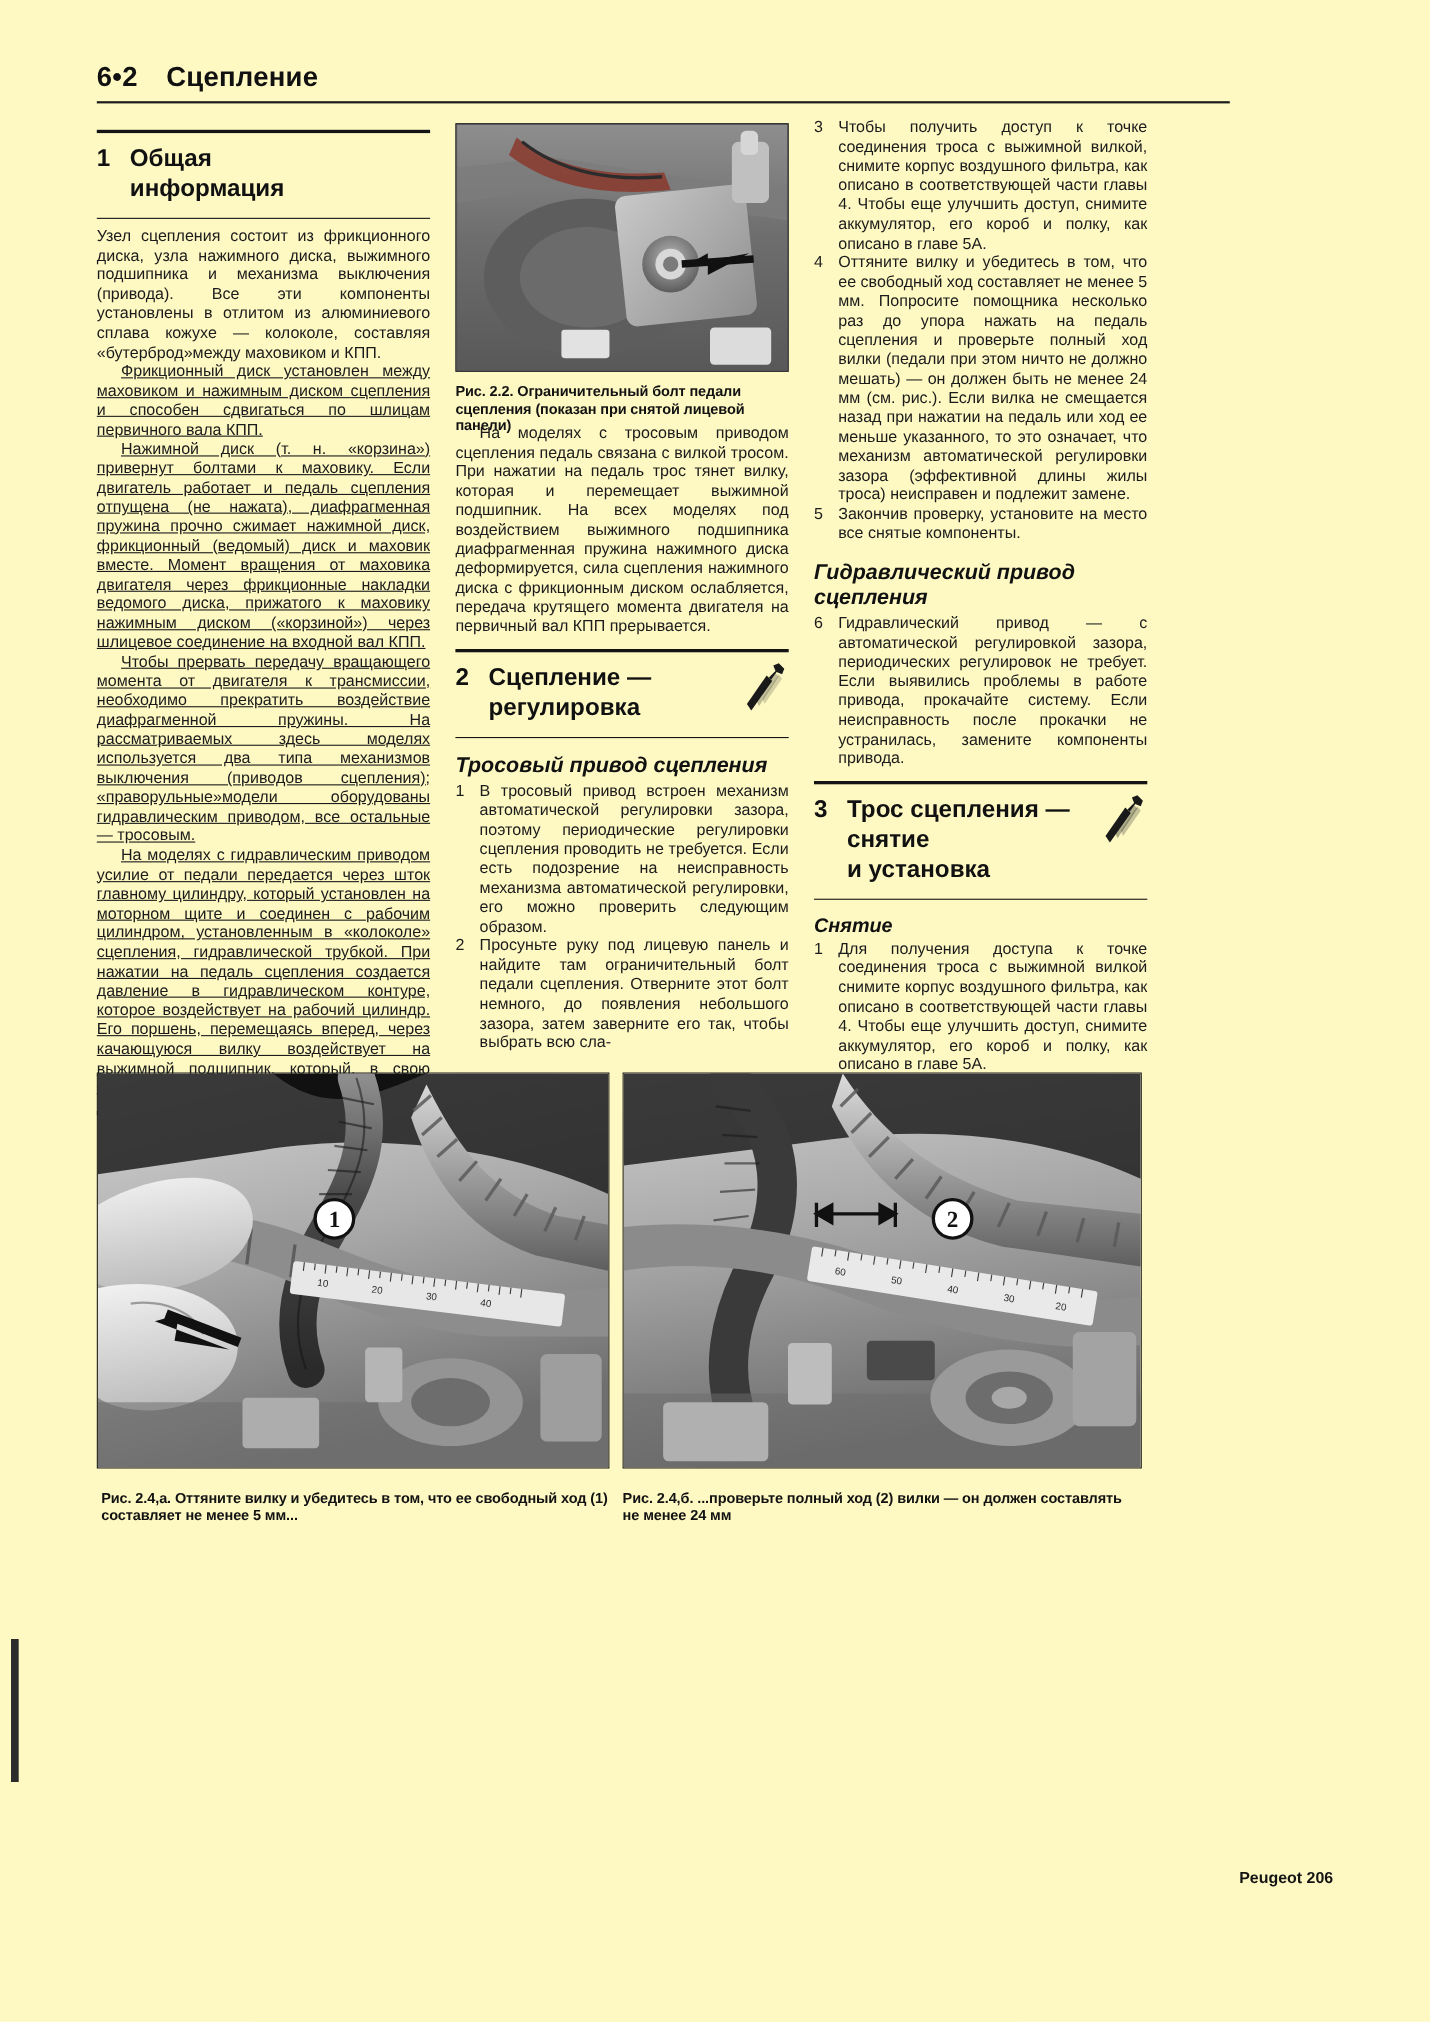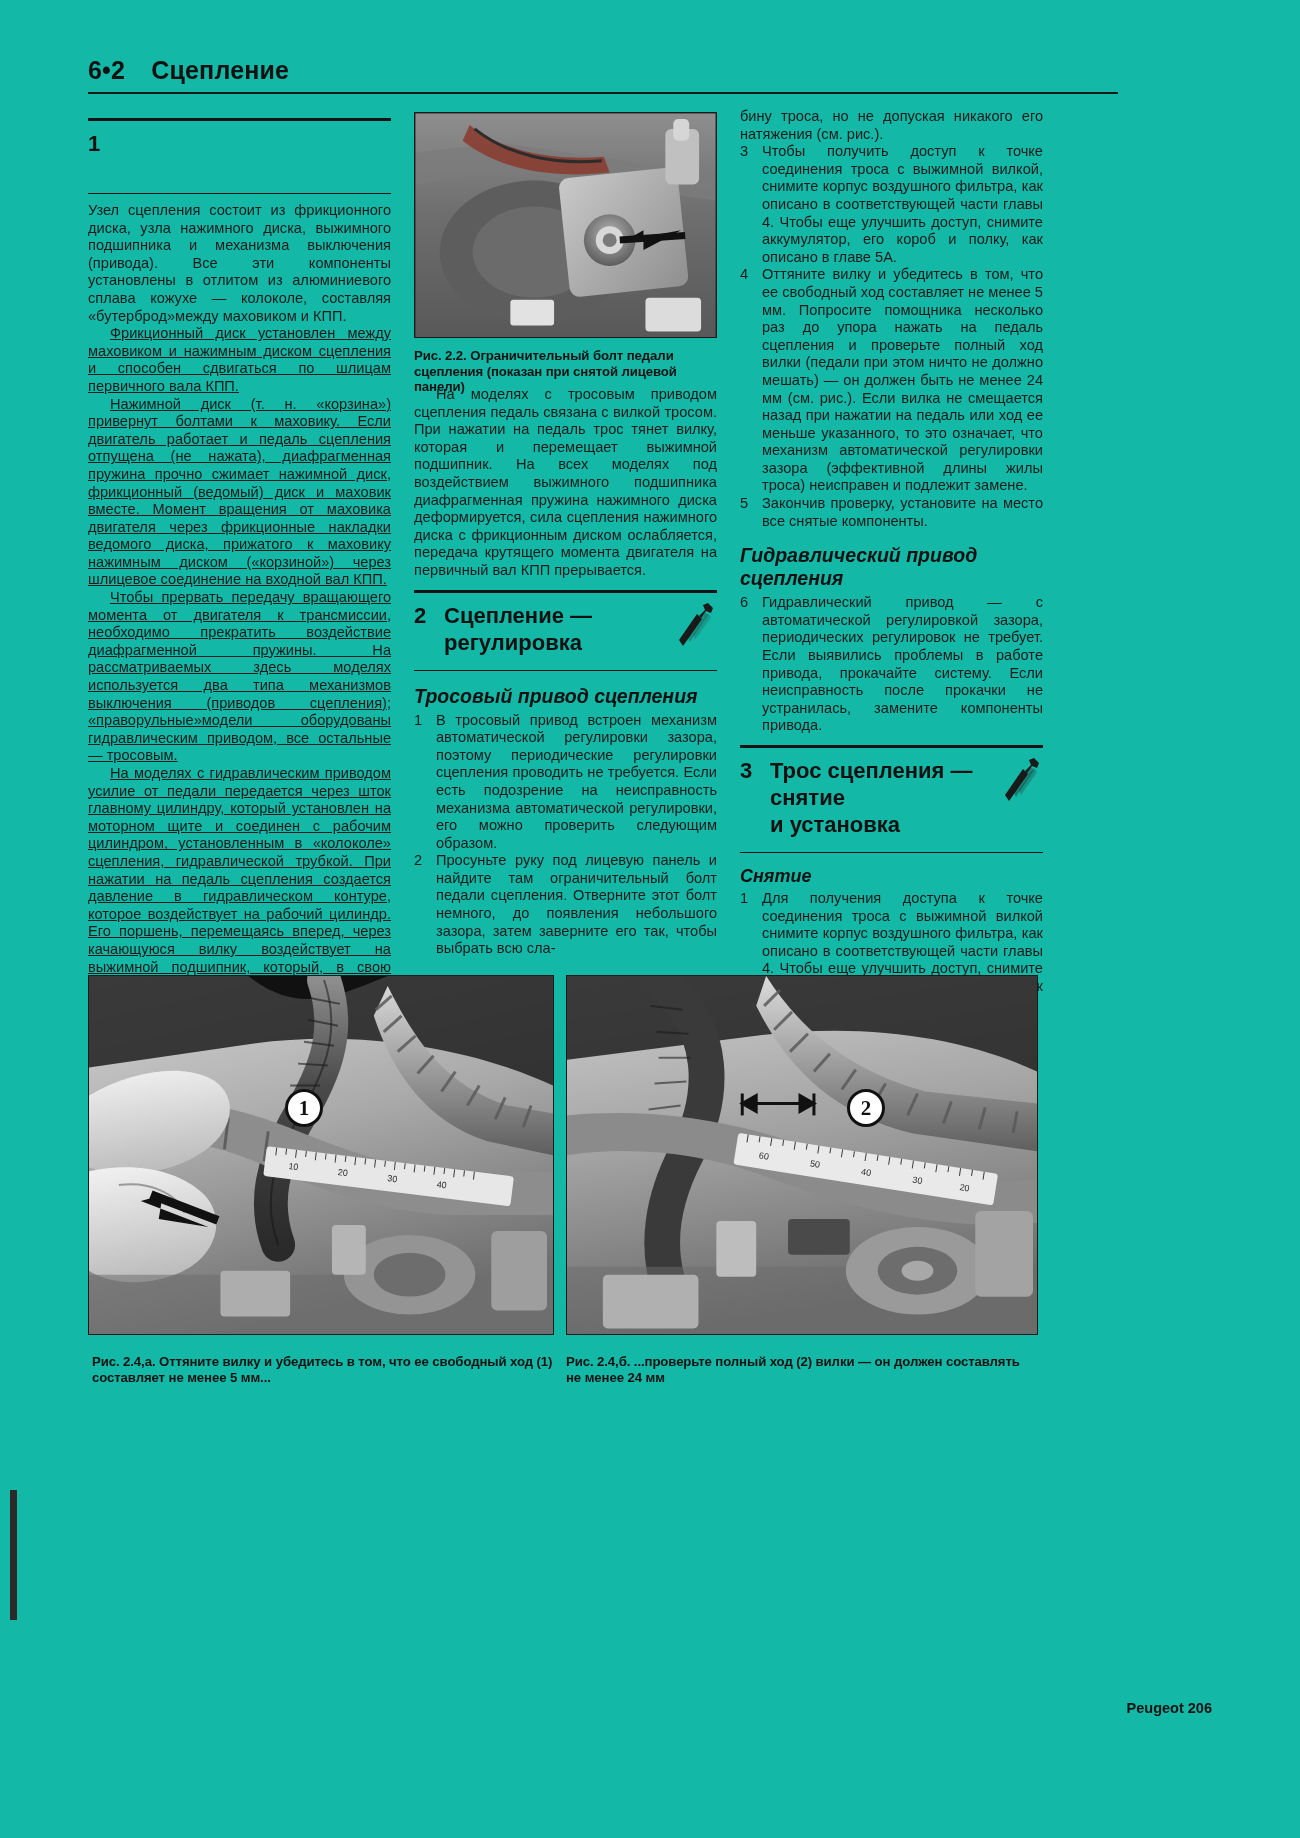--- a/index.html
+++ b/index.html
@@ -10,21 +10,21 @@
     background: #ffffff;
     font-family: "Liberation Sans", sans-serif;
     color: #111;
     position: relative;
     overflow: hidden;
   }
   .page {
     position: absolute;
     left: 0; top: 0;
     width: 1300px; height: 1838px;
-    background: #14b8a6;
+    background: #fef9c3;
   }
   
   .bleed-left {
     position: absolute;
     left: 10px; top: 1490px;
     width: 7px; height: 130px;
     background: #2b2b2b;
   }
 
   
@@ -200,20 +200,24 @@
     </div>
     <div class="rule"></div>
   </div>
 
   <div class="col col1">
 
     <div class="sec">
       <div class="rule-top"></div>
       <div class="inner">
         <div class="snum">1</div>
+        <div>
+          <div class="stitle">Общая</div>
+          <div class="stitle">информация</div>
+        </div>
       </div>
       <div class="rule-bot"></div>
     </div>
 
     <p class="body">Узел сцепления состоит из фрикционного диска, узла нажимного диска, выжимного подшипника и механизма выключения (привода). Все эти компоненты установлены в отлитом из алюминиевого сплава кожухе — колоколе, составляя «бутерброд»между маховиком и КПП.</p>
     <p class="body indent">Фрикционный диск установлен между маховиком и нажимным диском сцепления и способен сдвигаться по шлицам первичного вала КПП.</p>
     <p class="body indent">Нажимной диск (т. н. «корзина») привернут болтами к маховику. Если двигатель работает и педаль сцепления отпущена (не нажата), диафрагменная пружина прочно сжимает нажимной диск, фрикционный (ведомый) диск и маховик вместе. Момент вращения от маховика двигателя через фрикционные накладки ведомого диска, прижатого к маховику нажимным диском («корзиной») через шлицевое соединение на входной вал КПП.</p>
     <p class="body indent">Чтобы прервать передачу вращающего момента от двигателя к трансмиссии, необходимо прекратить воздействие диафрагменной пружины. На рассматриваемых здесь моделях используется два типа механизмов выключения (приводов сцепления); «праворульные»модели оборудованы гидравлическим приводом, все остальные — тросовым.</p>
     <p class="body indent">На моделях с гидравлическим приводом усилие от педали передается через шток главному цилиндру, который установлен на моторном щите и соединен с рабочим цилиндром, установленным в «колоколе» сцепления, гидравлической трубкой. При нажатии на педаль сцепления создается давление в гидравлическом контуре, которое воздействует на рабочий цилиндр. Его поршень, перемещаясь вперед, через качающуюся вилку воздействует на выжимной подшипник, который, в свою очередь, нажимает на лепестки диафрагменной пружины сцепления.</p>
   </div>
@@ -291,21 +295,20 @@
       <div class="t">В тросовый привод встроен механизм автоматической регулировки зазора, поэтому периодические регулировки сцепления проводить не требуется. Если есть подозрение на неисправность механизма автоматической регулировки, его можно проверить следующим образом.</div>
     </div>
     <div class="numpara">
       <div class="n">2</div>
       <div class="t">Просуньте руку под лицевую панель и найдите там ограничительный болт педали сцепления. Отверните этот болт немного, до появления небольшого зазора, затем заверните его так, чтобы выбрать всю сла-</div>
     </div>
   </div>
 
   <div class="col col3">
 
-    <p class="body">бину троса, но не допуская никакого его натяжения (см. рис.).</p>
 
     <div class="numpara">
       <div class="n">3</div>
       <div class="t">Чтобы получить доступ к точке соединения троса с выжимной вилкой, снимите корпус воздушного фильтра, как описано в соответствующей части главы 4. Чтобы еще улучшить доступ, снимите аккумулятор, его короб и полку, как описано в главе 5А.</div>
     </div>
     <div class="numpara">
       <div class="n">4</div>
       <div class="t">Оттяните вилку и убедитесь в том, что ее свободный ход составляет не менее 5 мм. Попросите помощника несколько раз до упора нажать на педаль сцепления и проверьте полный ход вилки (педали при этом ничто не должно мешать) — он должен быть не менее 24 мм (см. рис.). Если вилка не смещается назад при нажатии на педаль или ход ее меньше указанного, то это означает, что механизм автоматической регулировки зазора (эффективной длины жилы троса) неисправен и подлежит замене.</div>
     </div>
     <div class="numpara">

